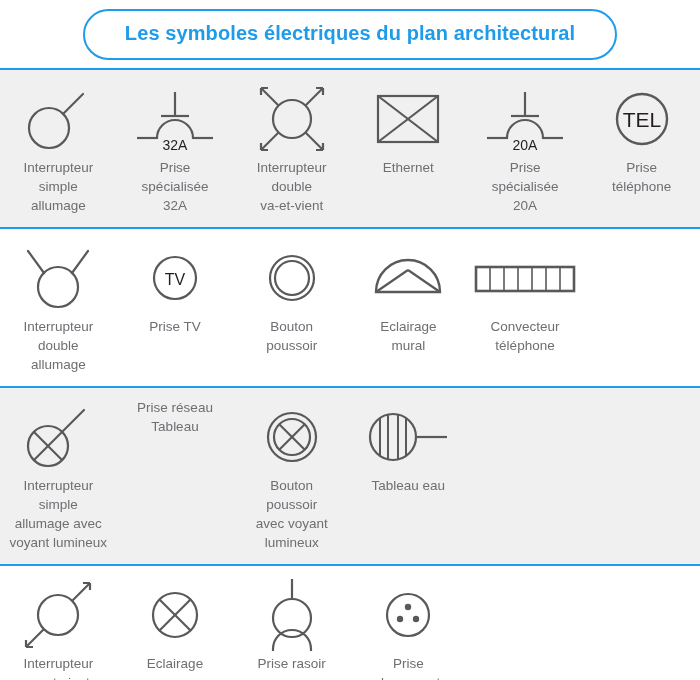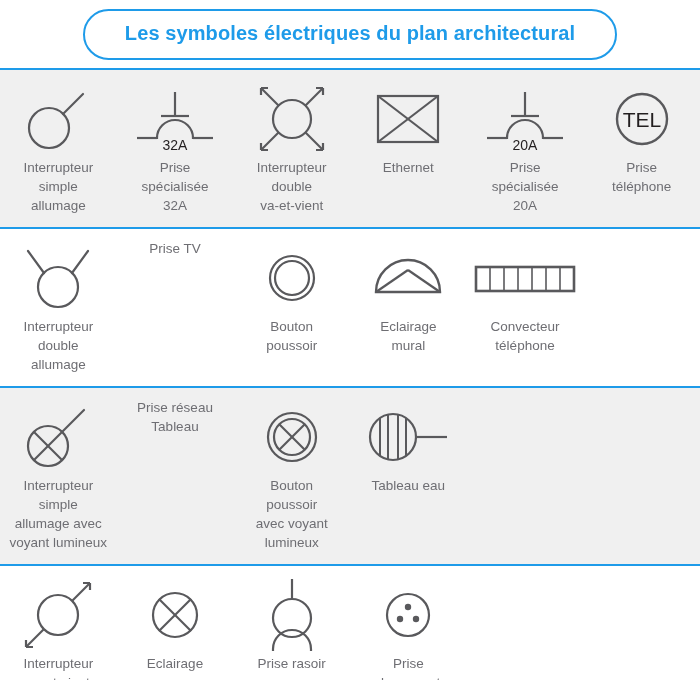--- a/index.html
+++ b/index.html
@@ -188,20 +188,26 @@
           <line x1="26" y1="28" x2="10" y2="6" stroke="#59595C" stroke-width="2.2" stroke-linecap="round"></line>
           <line x1="54" y1="28" x2="70" y2="6" stroke="#59595C" stroke-width="2.2" stroke-linecap="round"></line>
         </svg>
       </div>
       <div class="label">Interrupteur
 double
 allumage</div>
     </div>
 
     <div class="cell">
+      <div class="sym">
+        <svg width="52" height="52" viewBox="0 0 52 52">
+          <circle cx="26" cy="26" r="21" fill="none" stroke="#59595C" stroke-width="2.2"></circle>
+          <text x="26" y="33" text-anchor="middle" fill="#231F20" font-size="16" font-family="Liberation Sans, sans-serif">TV</text>
+        </svg>
+      </div>
       <div class="label">Prise TV</div>
     </div>
 
     <div class="cell">
       <div class="sym">
         <svg width="52" height="52" viewBox="0 0 52 52">
           <circle cx="26" cy="26" r="22" fill="none" stroke="#59595C" stroke-width="2.2"></circle>
           <circle cx="26" cy="26" r="17" fill="none" stroke="#59595C" stroke-width="2.2"></circle>
         </svg>
       </div>

